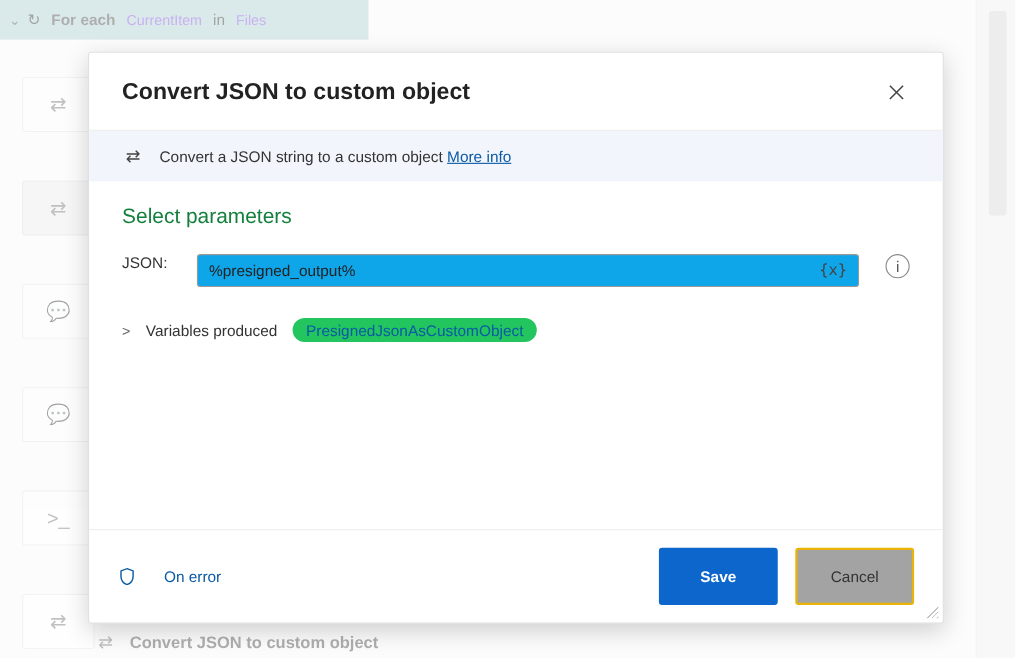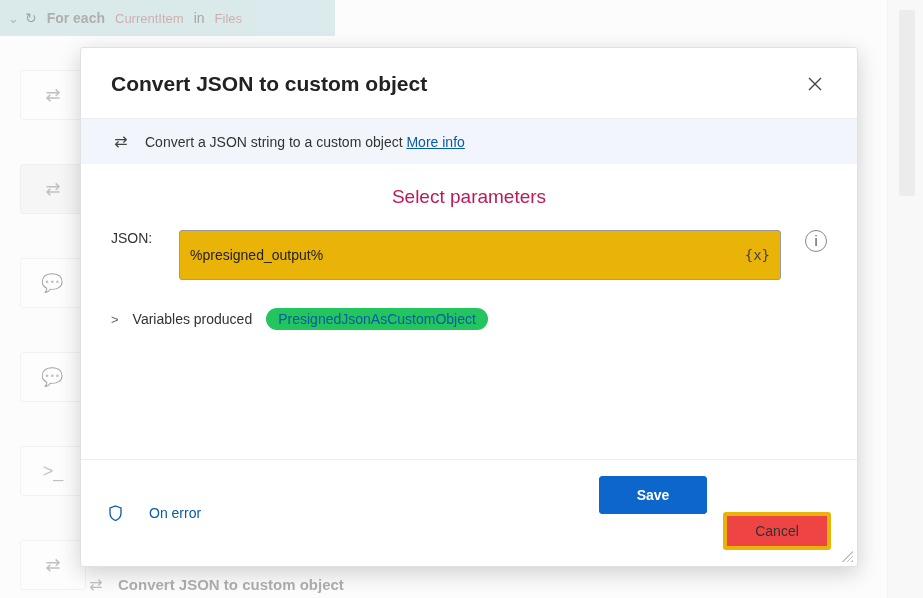--- a/index.html
+++ b/index.html
@@ -29,21 +29,21 @@
     display: flex;
     align-items: center;
     padding: 0 8px;
     font-size: 14px;
     gap: 6px;
   }
   .flow-header .chevron { font-size: 13px; color:#333; }
   .flow-header .loop-icon { font-size: 14px; }
   .flow-header .fe-label { font-weight: 600; color:#222; margin-left:4px; }
   .flow-header .var-token {
-    color:#7f1d1d;
+    color:#6d28d9;
     padding: 0 4px;
     font-size: 13px;
   }
   .flow-header .kw-in { color:#000000; font-size:14px; }
   .left-action-col {
     position: absolute;
     left: 20px;
     top: 70px;
     display: flex;
     flex-direction: column;
@@ -140,43 +140,42 @@
     color:#333;
   }
   .info-strip .desc-icon { color:#444; font-size:16px; width:20px; text-align:center; }
   .info-strip a { color:#0a5aa6; text-decoration:underline; }
   .body-area {
     flex:1;
     padding: 22px 30px 10px 30px;
   }
   .section-head {
     font-size:19px;
-    color:#be185d;
+    color:#15803d;
     margin-bottom:22px;
-    text-align:center;
   }
   .param-row {
     display:flex;
     align-items:flex-start;
     gap:18px;
   }
   .param-label {
     font-size:14px;
     color:#333;
     width:50px;
   }
   .param-input-wrap {
     flex:1;
     display:flex;
     align-items:center;
     border:1px solid #9a9a9a;
     border-radius:3px;
-    height:50px;
+    height:30px;
     padding:0 6px 0 10px;
-    background:#eab308;
+    background:#0ea5e9;
   }
   .param-input {
     flex:1;
     border:none;
     outline:none;
     font-size:14px;
     color:#222;
     background:transparent;
   }
   .var-insert {
@@ -231,38 +230,37 @@
   .on-error .shield {
     width:16px;height:16px;
     display:flex;align-items:center;justify-content:center;
   }
   .footer-btns {
     display:flex;
     gap:16px;
   }
   .btn {
     min-width:108px;
-    height:38px;
+    height:52px;
     display:flex;align-items:center;justify-content:center;
     font-size:14px;
     border-radius:3px;
     cursor:pointer;
     padding:0 20px;
   }
   .btn-primary {
     background:#0c66cc;
     color:#fff;
     border:1px solid #0c66cc;
     font-weight:600;
   }
   .btn-secondary {
-    background:#ef4444;
+    background:#a3a3a3;
     color:#333;
-    border:4px solid #eab308;
-    margin-top:36px;
+    border:2px solid #eab308;
   }
   .resize-grip {
     position:absolute;
     right:4px;
     bottom:4px;
     width:14px;height:14px;
     opacity:.5;
     background:
       linear-gradient(135deg, transparent 0 60%, #888 60% 66%, transparent 66% 76%, #888 76% 82%, transparent 82% 92%, #888 92% 100%);
   }

